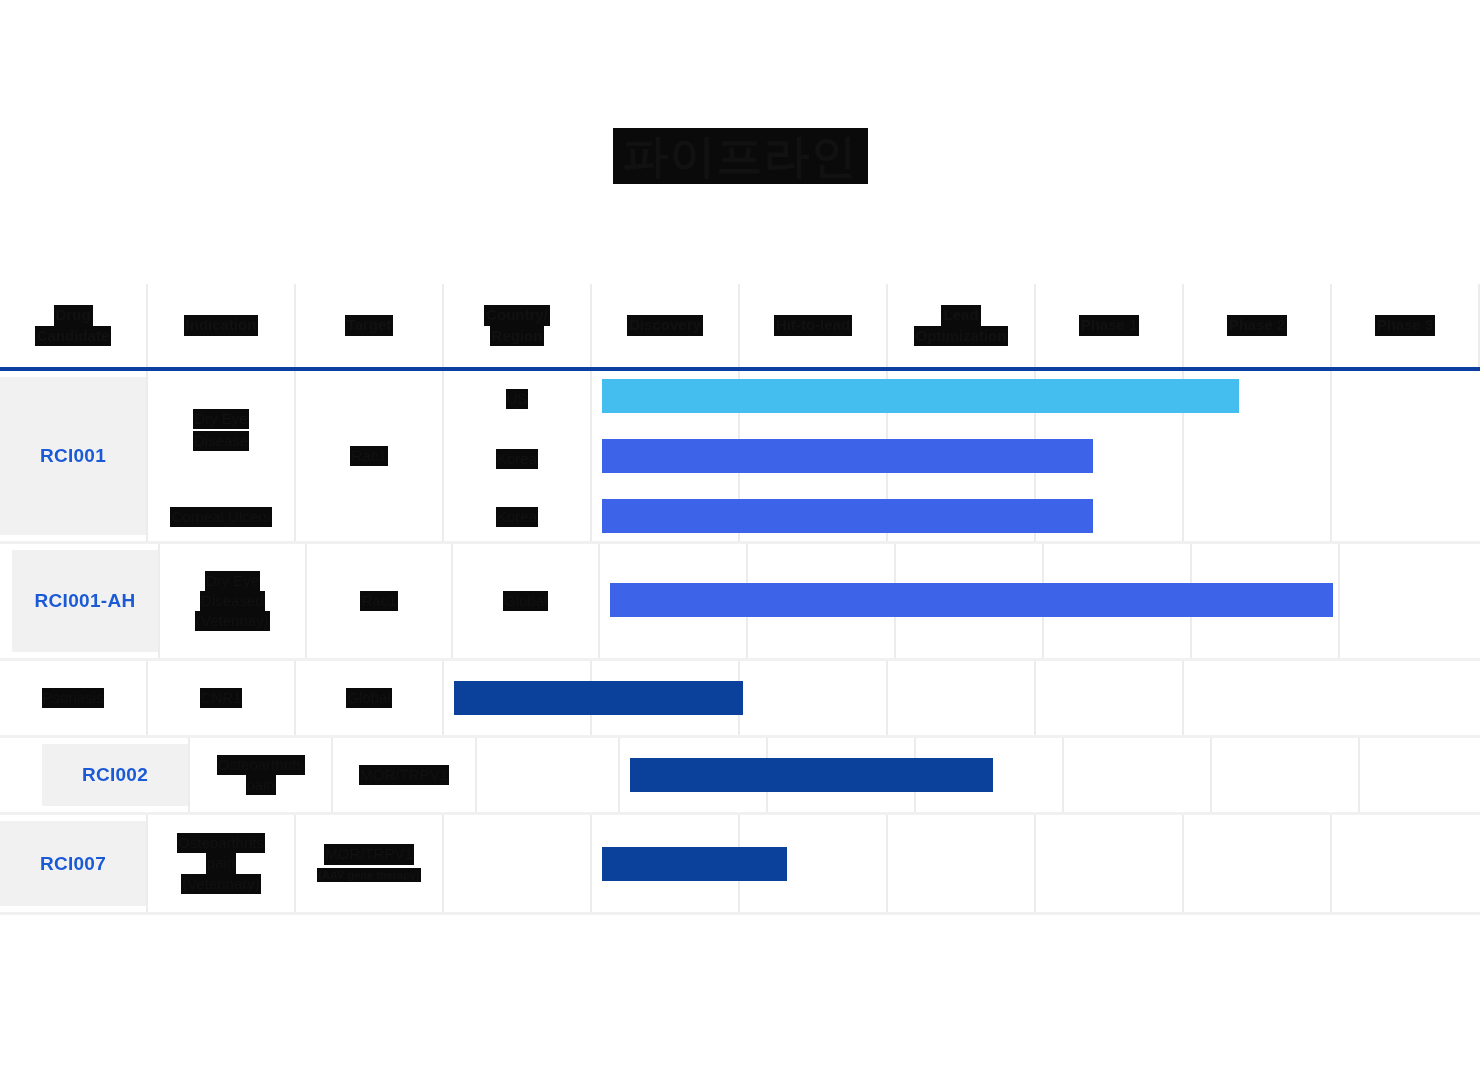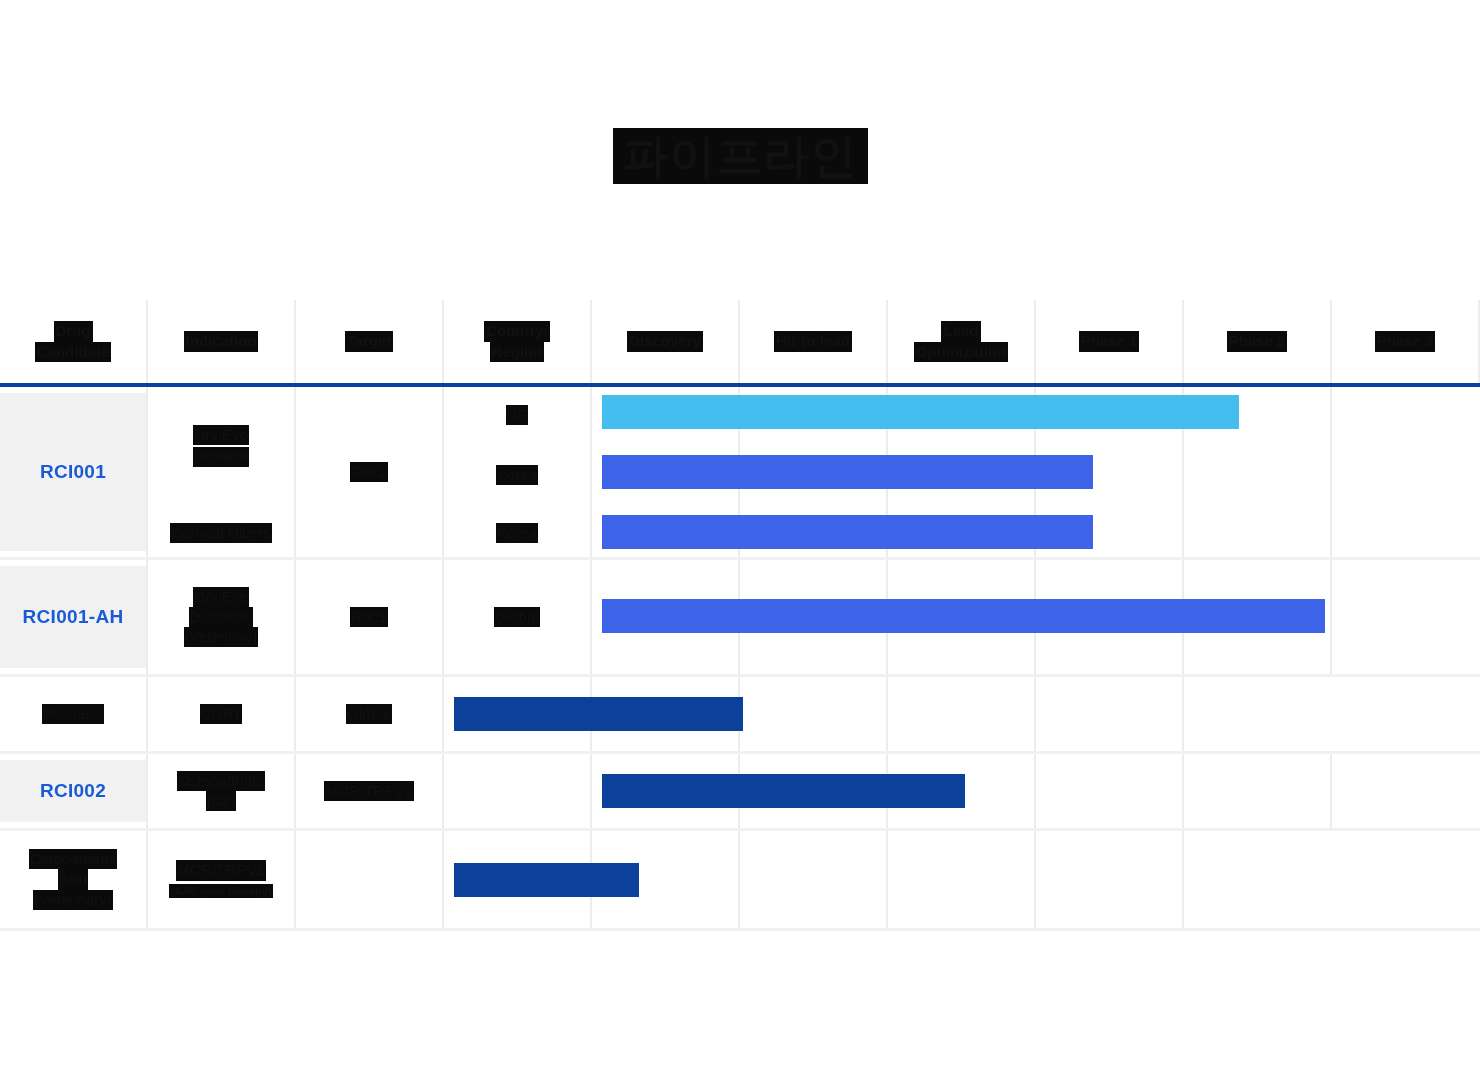--- a/index.html
+++ b/index.html
@@ -33,21 +33,21 @@
     color: #111111;
     background: #0a0a0a;
     padding: 4px 10px;
     line-height: 1.05;
   }
 
   
   .table {
     position: absolute;
     left: 0;
-    top: 300px;
+    top: 284px;
     width: 1480px;
   }
   .row {
     display: flex;
     width: 1480px;
     position: relative;
   }
 
   .cell {
     position: relative;
@@ -276,21 +276,21 @@
         <div class="gridline" style="left:590px;"></div>
         <div class="gridline" style="left:738px;"></div>
         <div class="bar" style="left:10px; top:8px; width:637px; background:#44bdef;"></div>
         <div class="bar" style="left:10px; top:68px; width:491px; background:#3d64e8;"></div>
         <div class="bar" style="left:10px; top:128px; width:491px; background:#3d64e8;"></div>
       </div>
     </div>
 
     <div class="row-sep"></div>
 
-    <div class="row body-row" style="height:114px;">
+    <div class="row body-row" style="height:114px;padding-left:12px;">
       <div class="cell c-drug drug-cell">
         <div class="drug-inner">RCI001-AH</div>
       </div>
 
       <div class="cell c-ind">
         <div class="stack">
           <span>
             <span class="mark txt-norm">Dry Eye</span>
           </span>
           <span>
@@ -341,21 +341,21 @@
         <div class="gridline" style="left:294px;"></div>
         <div class="gridline" style="left:442px;"></div>
         <div class="gridline" style="left:590px;"></div>
         <div class="gridline" style="left:738px;"></div>
         <div class="bar" style="left:10px; top:20px; width:289px; background:#0b419b;"></div>
       </div>
     </div>
 
     <div class="row-sep"></div>
 
-    <div class="row body-row" style="height:74px;">
+    <div class="row body-row" style="height:74px;padding-left:42px;">
       <div class="cell c-drug drug-cell">
         <div class="drug-inner">RCI002</div>
       </div>
 
       <div class="cell c-ind">
         <div class="stack">
           <span>
             <span class="mark txt-norm">Osteoarthrits</span>
           </span>
           <span>
@@ -378,20 +378,23 @@
         <div class="gridline" style="left:442px;"></div>
         <div class="gridline" style="left:590px;"></div>
         <div class="gridline" style="left:738px;"></div>
         <div class="bar" style="left:10px; top:20px; width:363px; background:#0b419b;"></div>
       </div>
     </div>
 
     <div class="row-sep"></div>
 
     <div class="row body-row" style="height:97px;">
+      <div class="cell c-drug drug-cell">
+        <div class="drug-inner">RCI007</div>
+      </div>
 
       <div class="cell c-ind">
         <div class="stack">
           <span>
             <span class="mark txt-norm">Osteoarthrits</span>
           </span>
           <span>
             <span class="mark txt-norm">pain</span>
           </span>
           <span>

